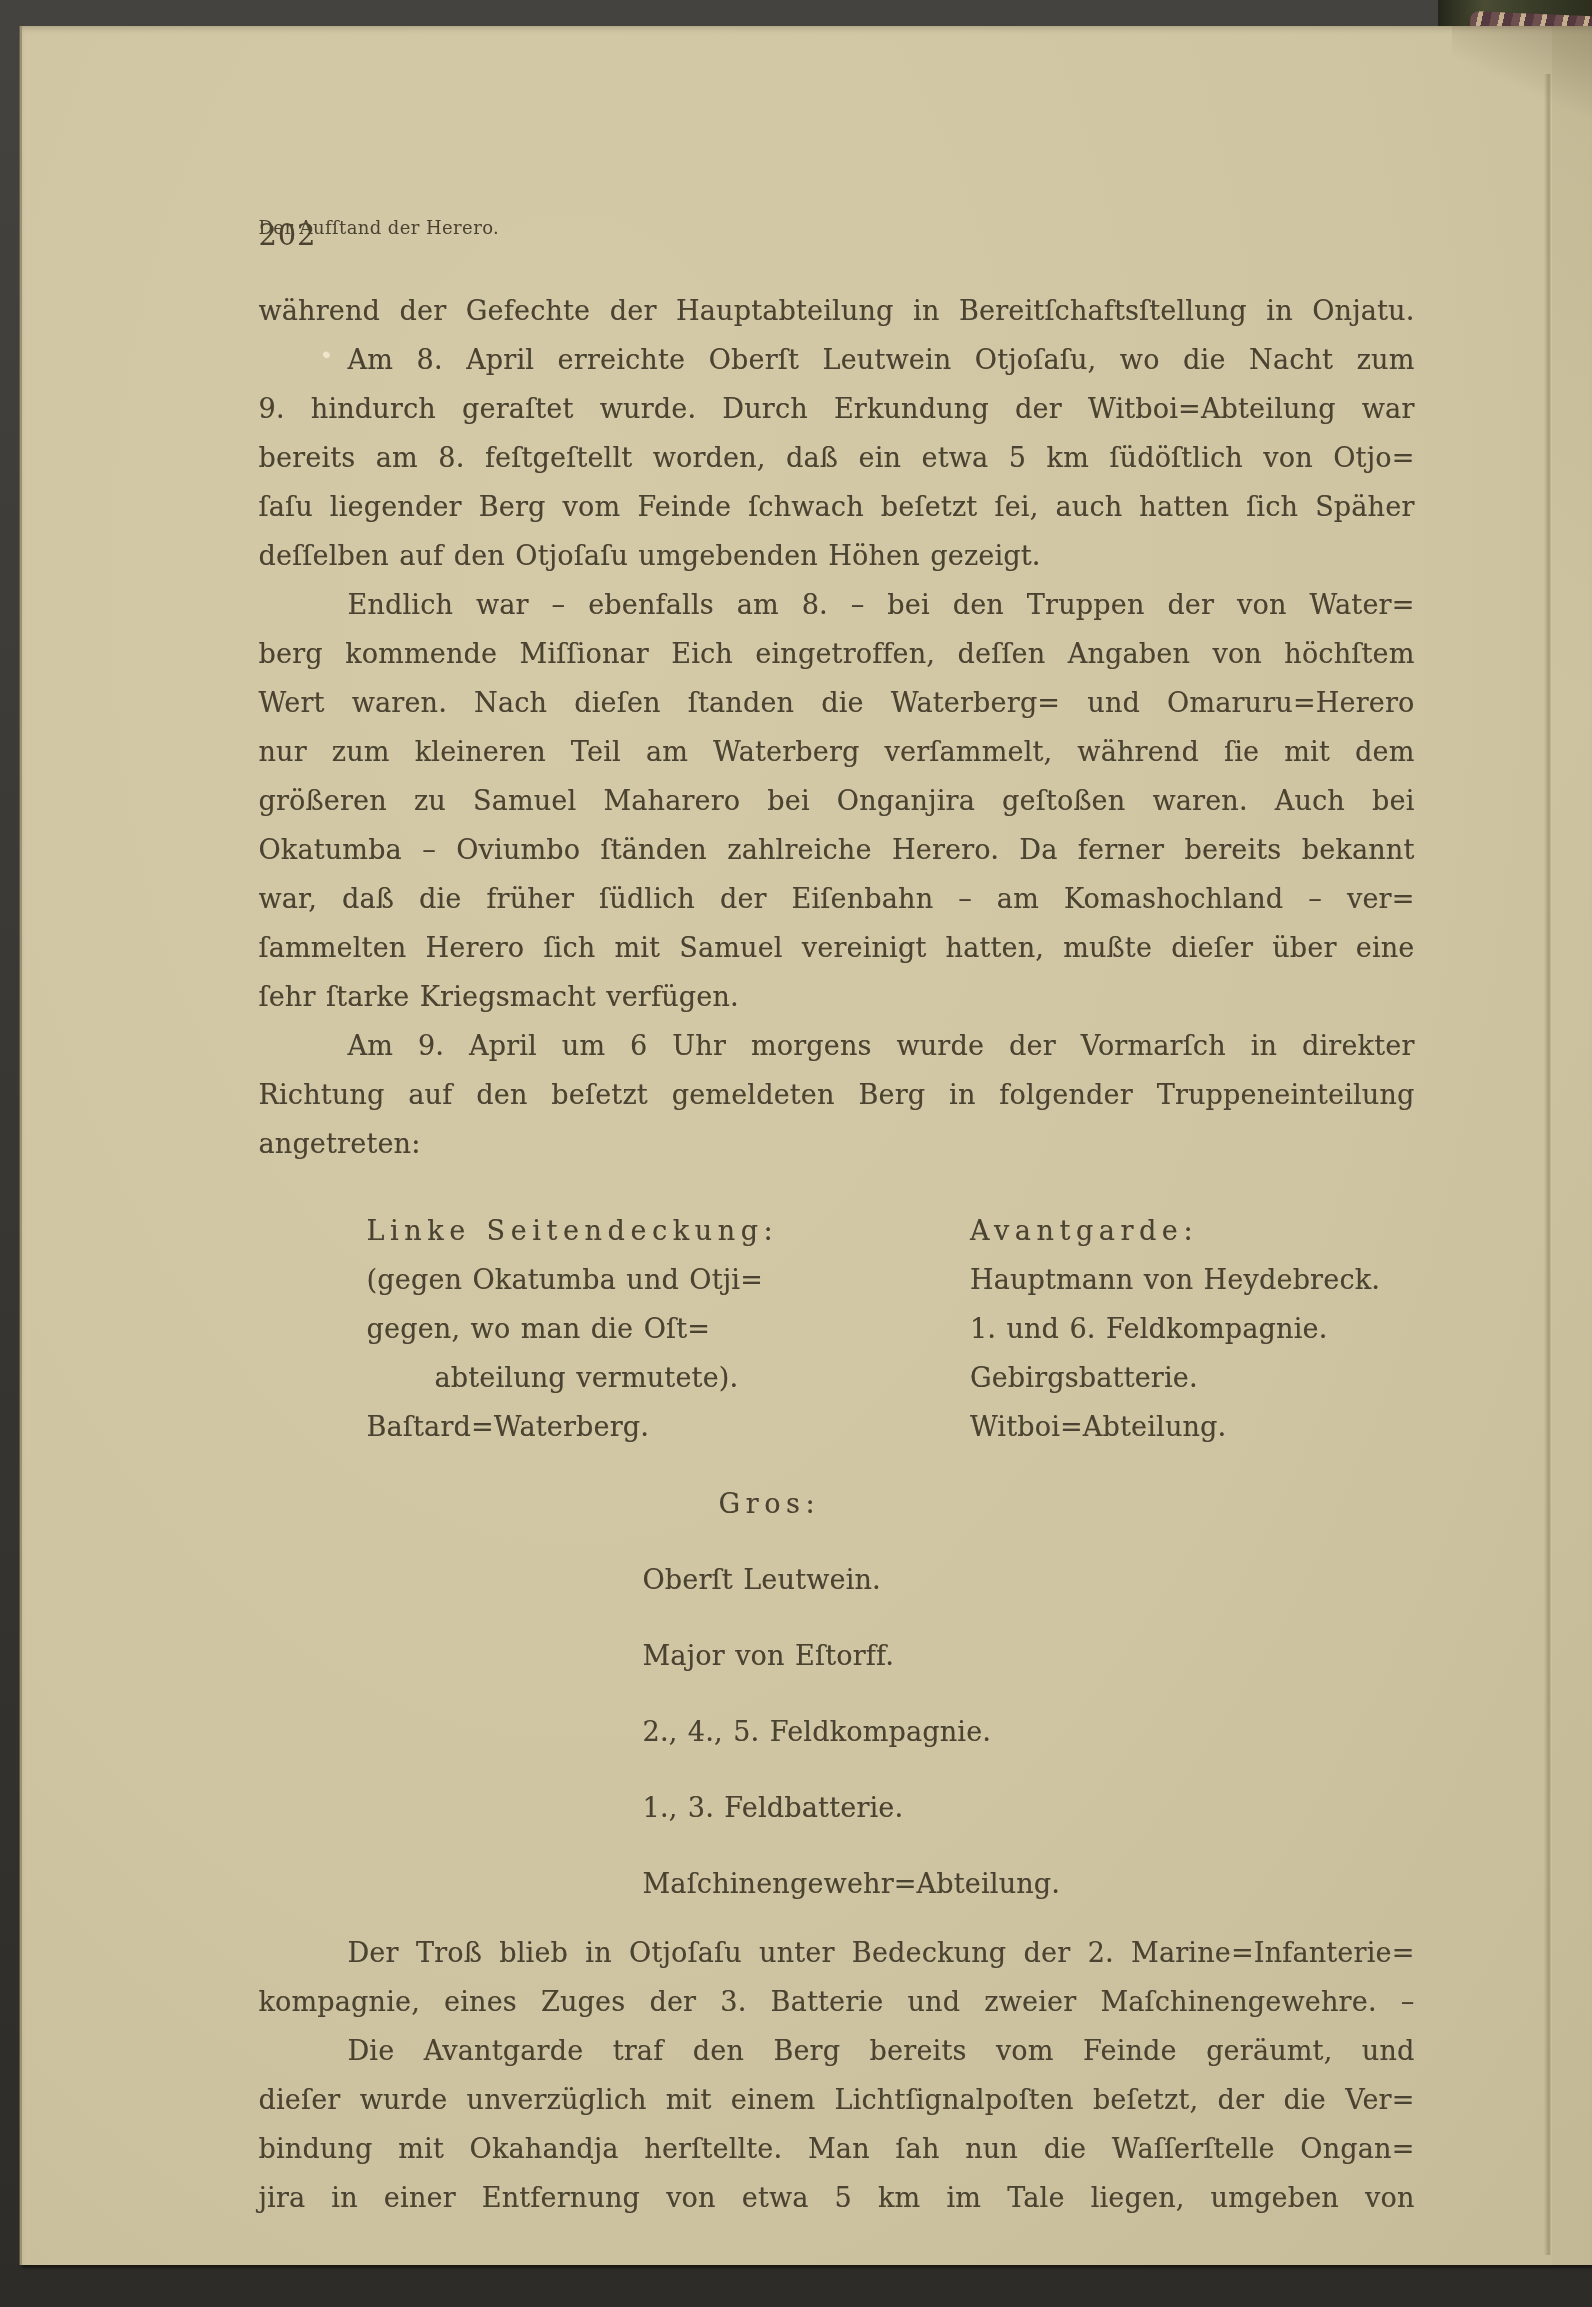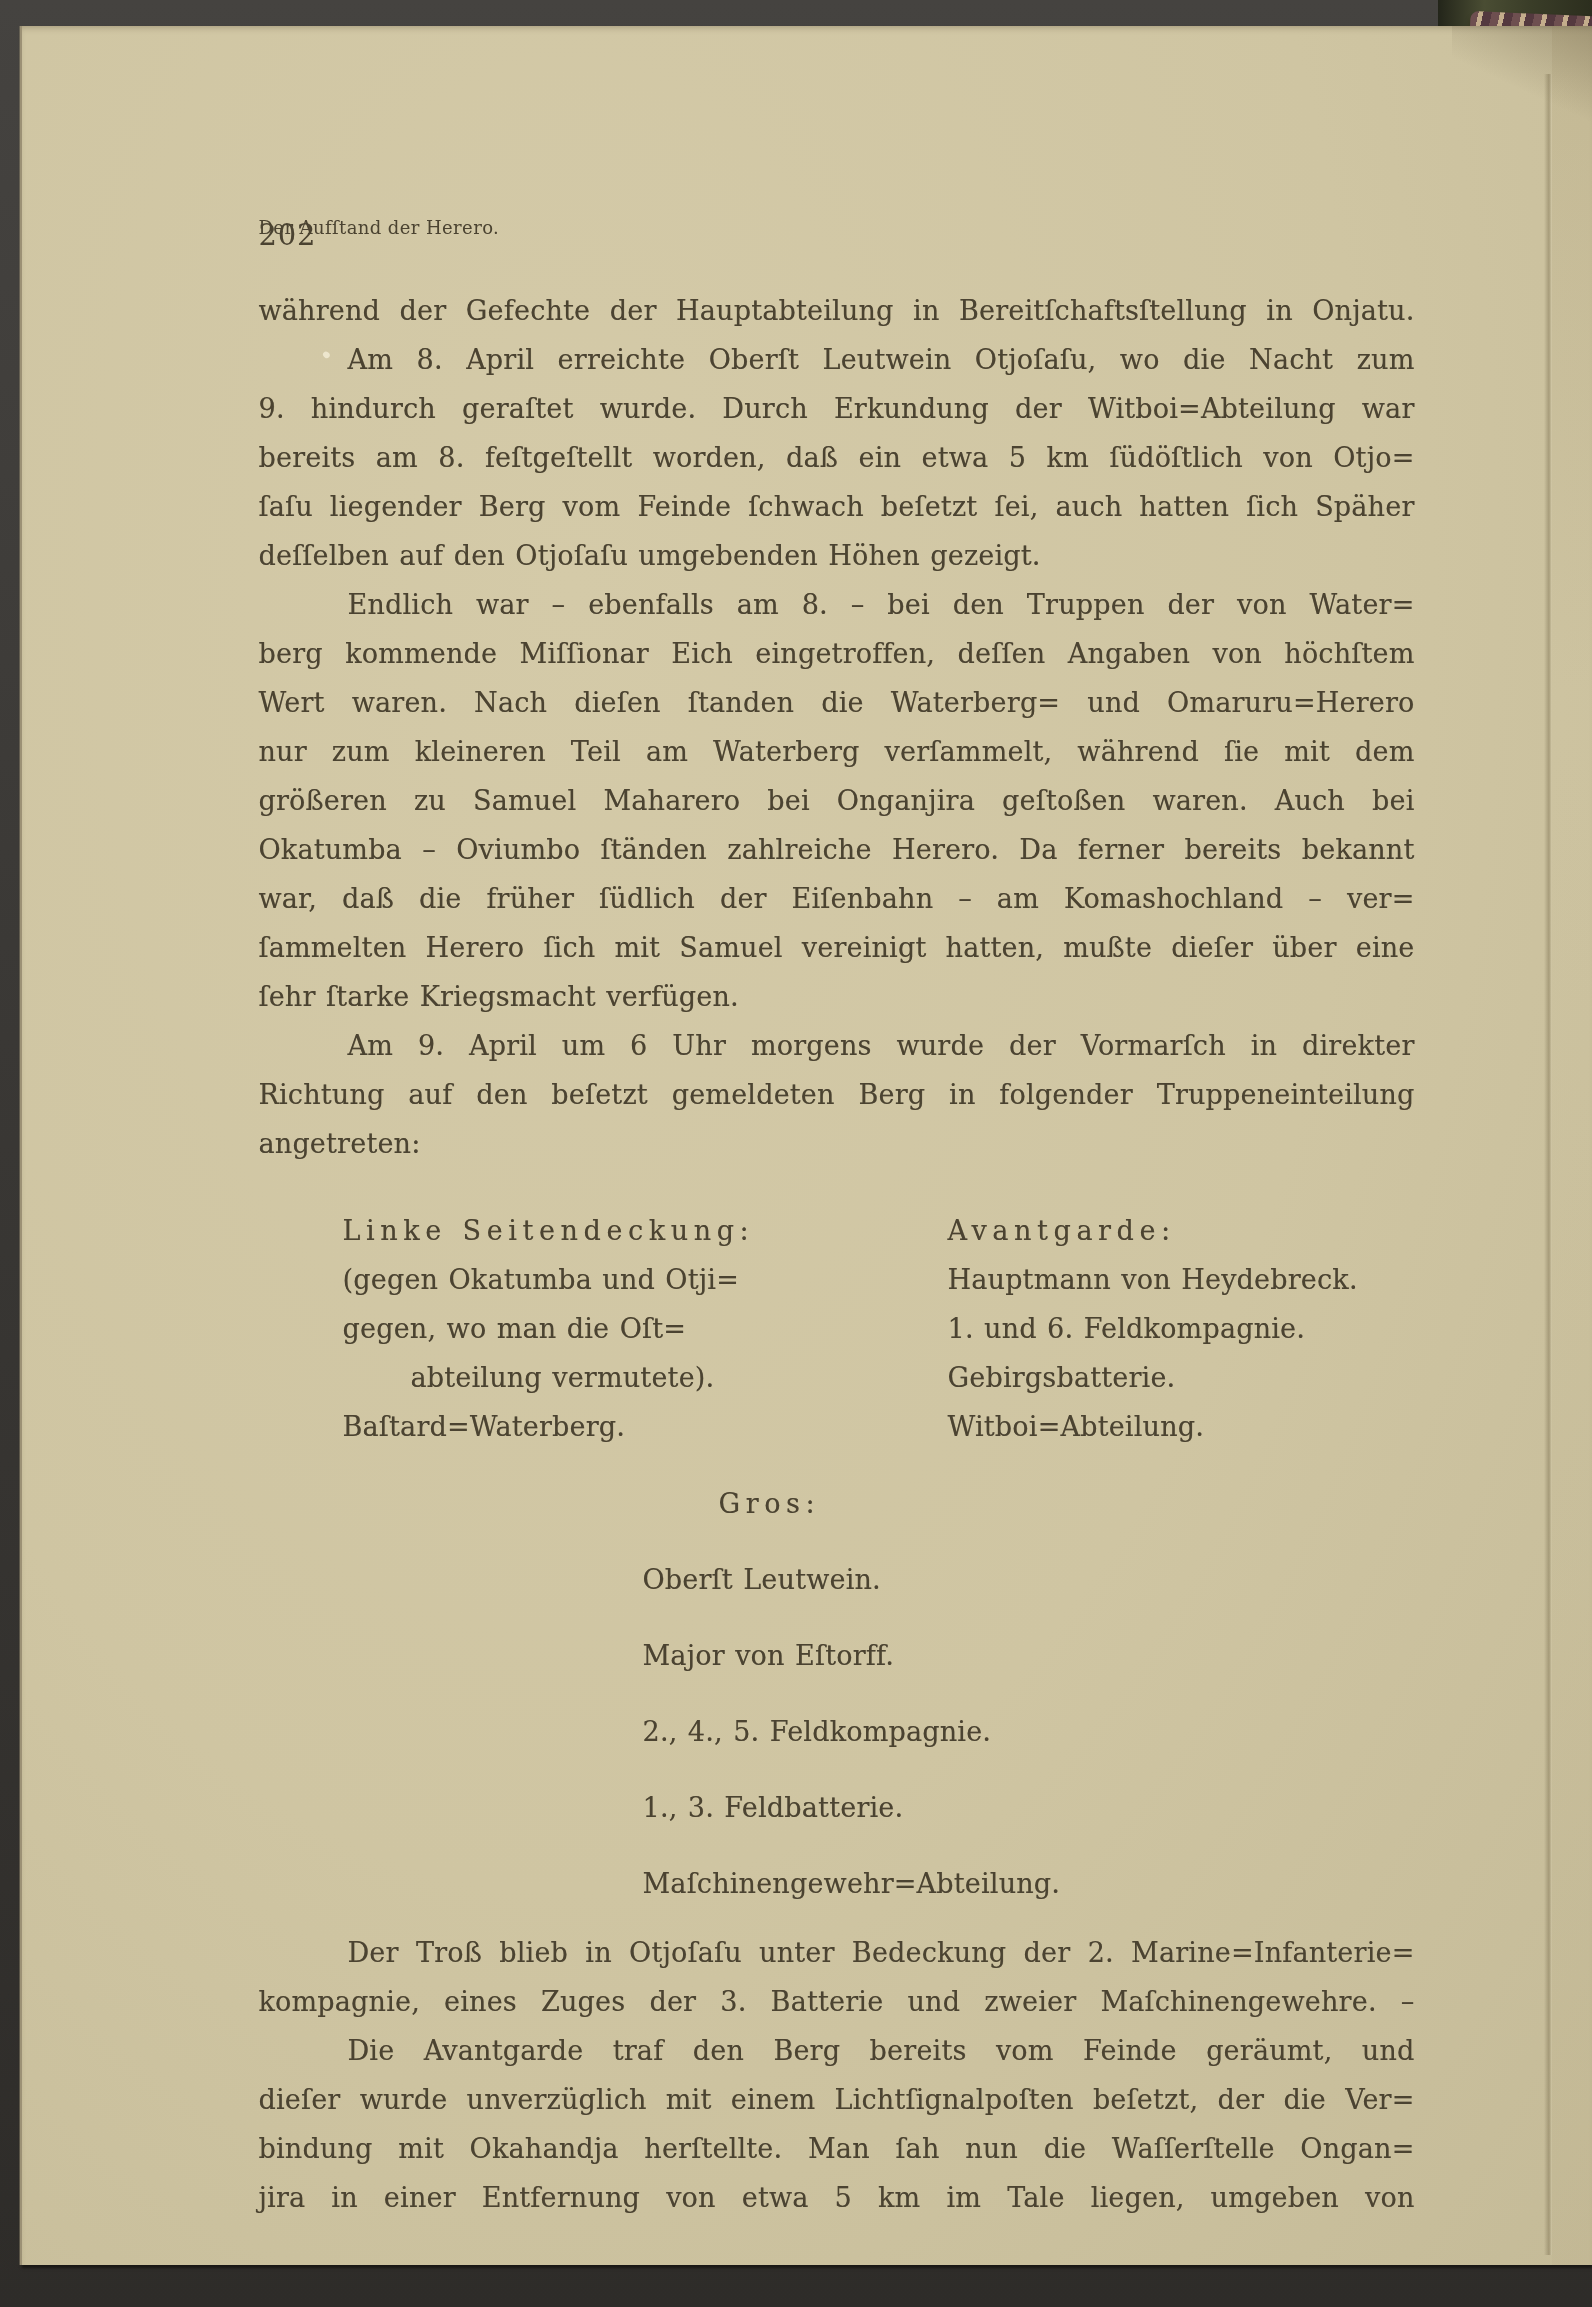--- a/index.html
+++ b/index.html
@@ -53,21 +53,21 @@
     position:absolute;left:237px;top:260px;width:1156px;color:#4b4331;
     font-size:27px;line-height:49px;word-spacing:1.6px;letter-spacing:0.2px;
     text-shadow:0.2px 0.2px 0 rgba(75,67,49,0.45);
   }
   .ln{min-height:49px;}
   .j{text-align:justify;text-align-last:justify;text-justify:inter-word;}
   .i{text-indent:89px;}
   
   .cols{display:flex;margin-top:38px;line-height:49px;}
   .cols .ln{min-height:49px;}
-  .col-left{margin-left:84px;width:513px;}
+  .col-left{margin-left:108px;width:513px;}
   .col-right{margin-left:92px;width:446px;}
   .col-head{letter-spacing:5.6px;}
   .col-right .col-head{}
   .ind2{margin-left:68px;}
   
   .gros{margin-left:384px;line-height:46px;}
   .gros .ln{min-height:46px;margin-top:30px;}
   .gros-head{margin-left:76px;letter-spacing:5.6px;}
   .para-after{margin-top:21px;}
 </style>

